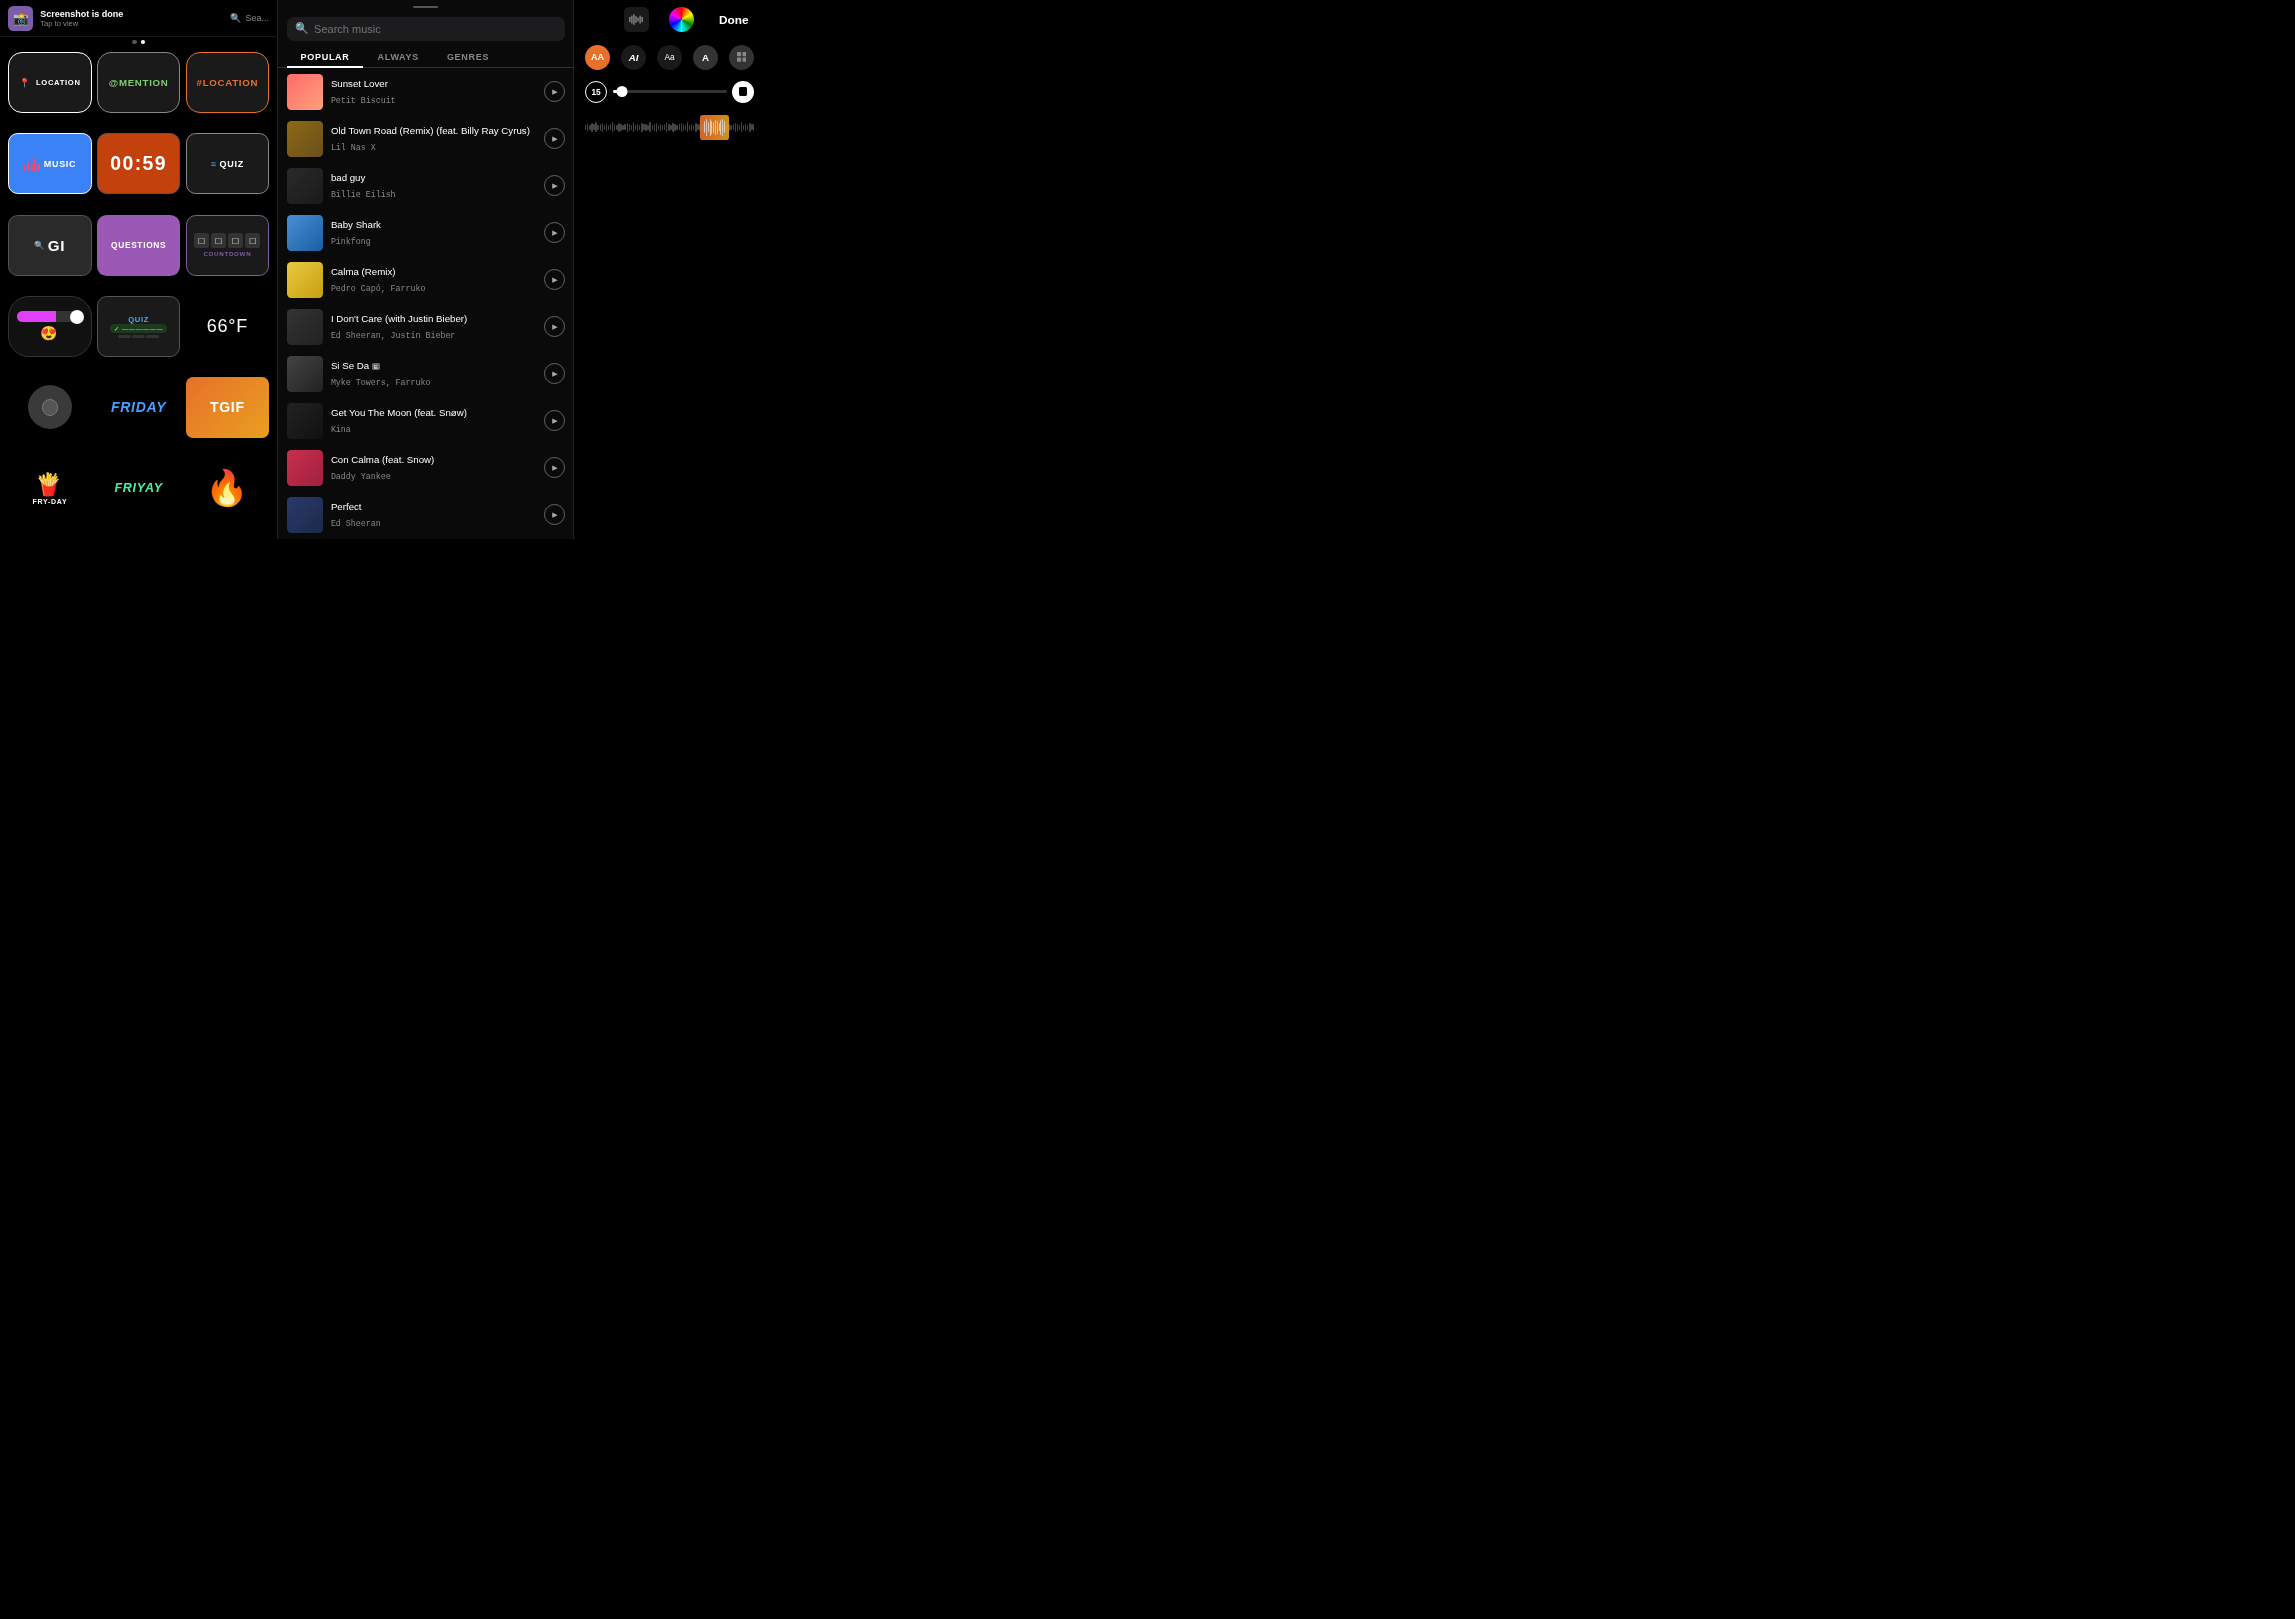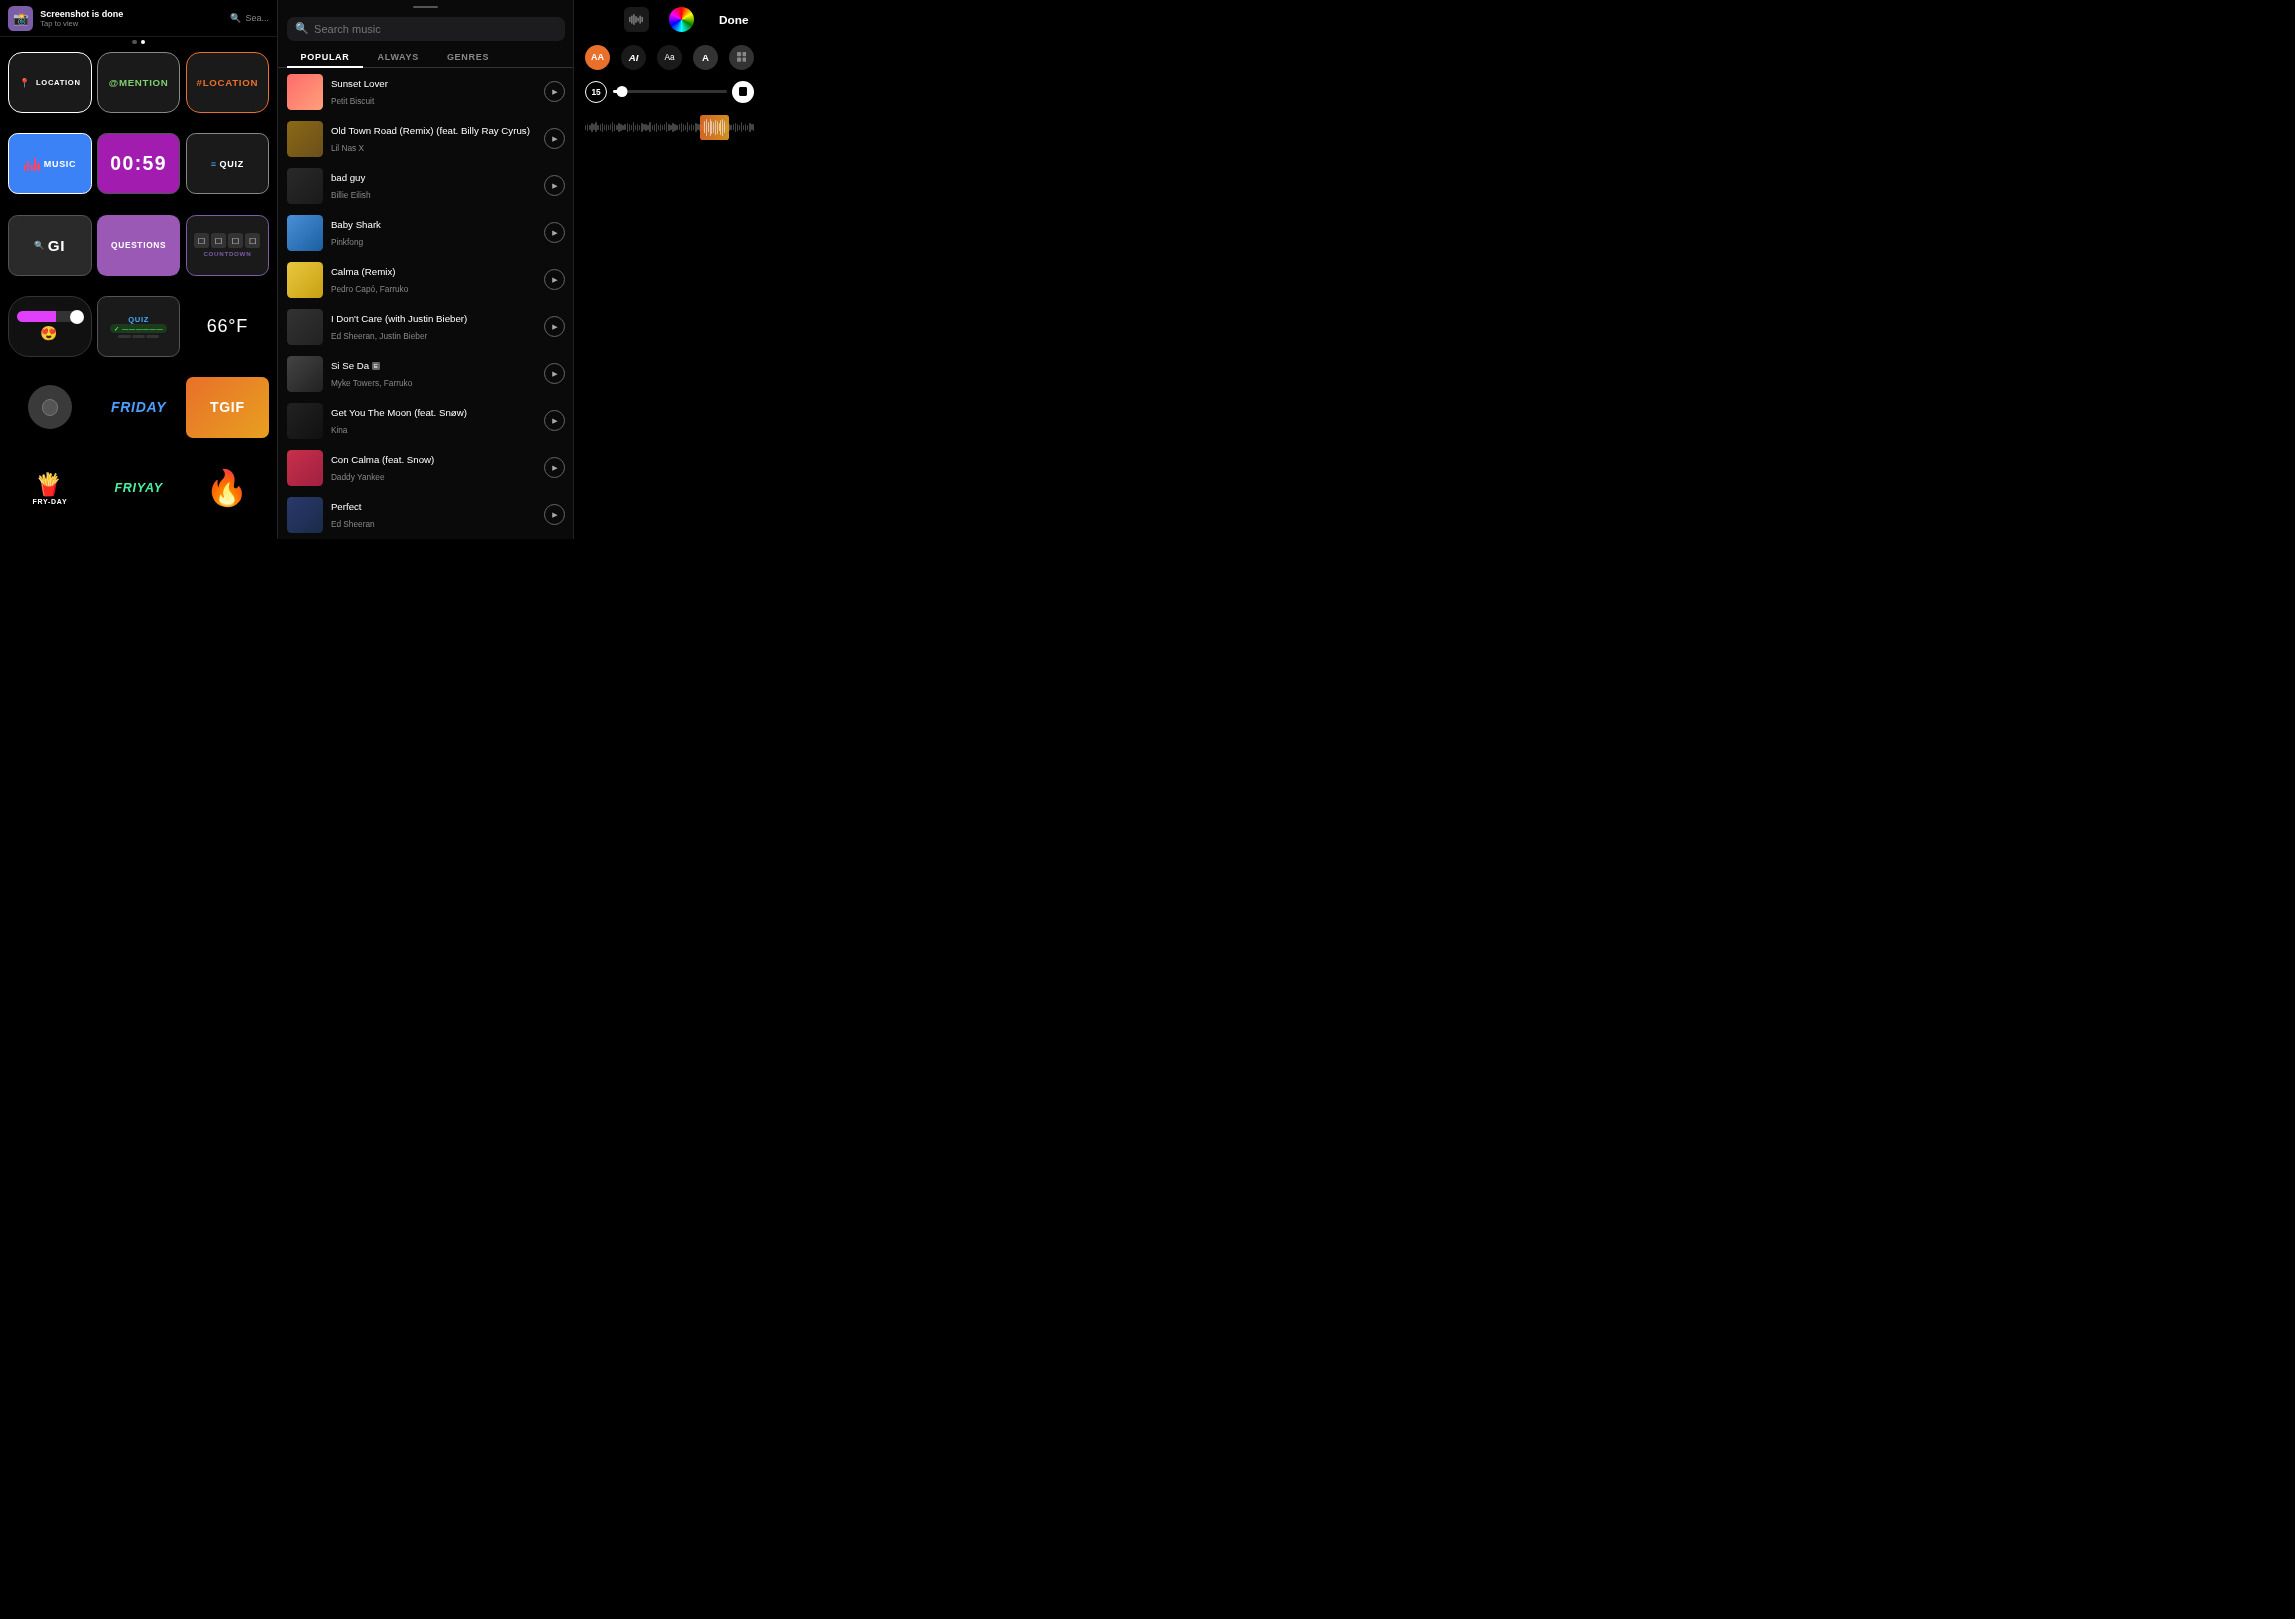--- a/index.html
+++ b/index.html
@@ -93,21 +93,21 @@
       color: #e8702a;
       font-size: 9.7px;
     }
     .sticker-music {
       background: #3b82f6;
       border: 1.4px solid #fff;
       border-radius: 9.7px;
       color: #ff4466;
     }
     .sticker-countdown {
-      background: #a21caf;
+      background: #c2410c;
       border: 1.4px solid #555;
       border-radius: 9.7px;
       color: #fff;
       font-size: 19.4px;
       letter-spacing: 1.4px;
     }
     .sticker-poll {
       background: #1a1a1a;
       border: 1.4px solid #888;
       border-radius: 9.7px;
@@ -249,21 +249,21 @@
     }
     .song-thumb {
       width: 36px; height: 36px;
       border-radius: 4.2px;
       flex-shrink: 0;
       overflow: hidden;
       background: #333;
     }
     .song-info { flex: 1; }
     .song-title { color: #fff; font-size: 9.7px; font-weight: 500; }
-    .song-artist { color: #888; font-size: 8.3px; margin-top: 7px; }
+    .song-artist { color: #888; font-size: 8.3px; margin-top: 7px; font-family: Liberation Mono, monospace; }
     .explicit-badge {
       display: inline-block;
       background: #666;
       color: #fff;
       font-size: 5.5px;
       padding: 0.7px 2.1px;
       border-radius: 1.4px;
       margin-left: 2.8px;
       vertical-align: middle;
     }

